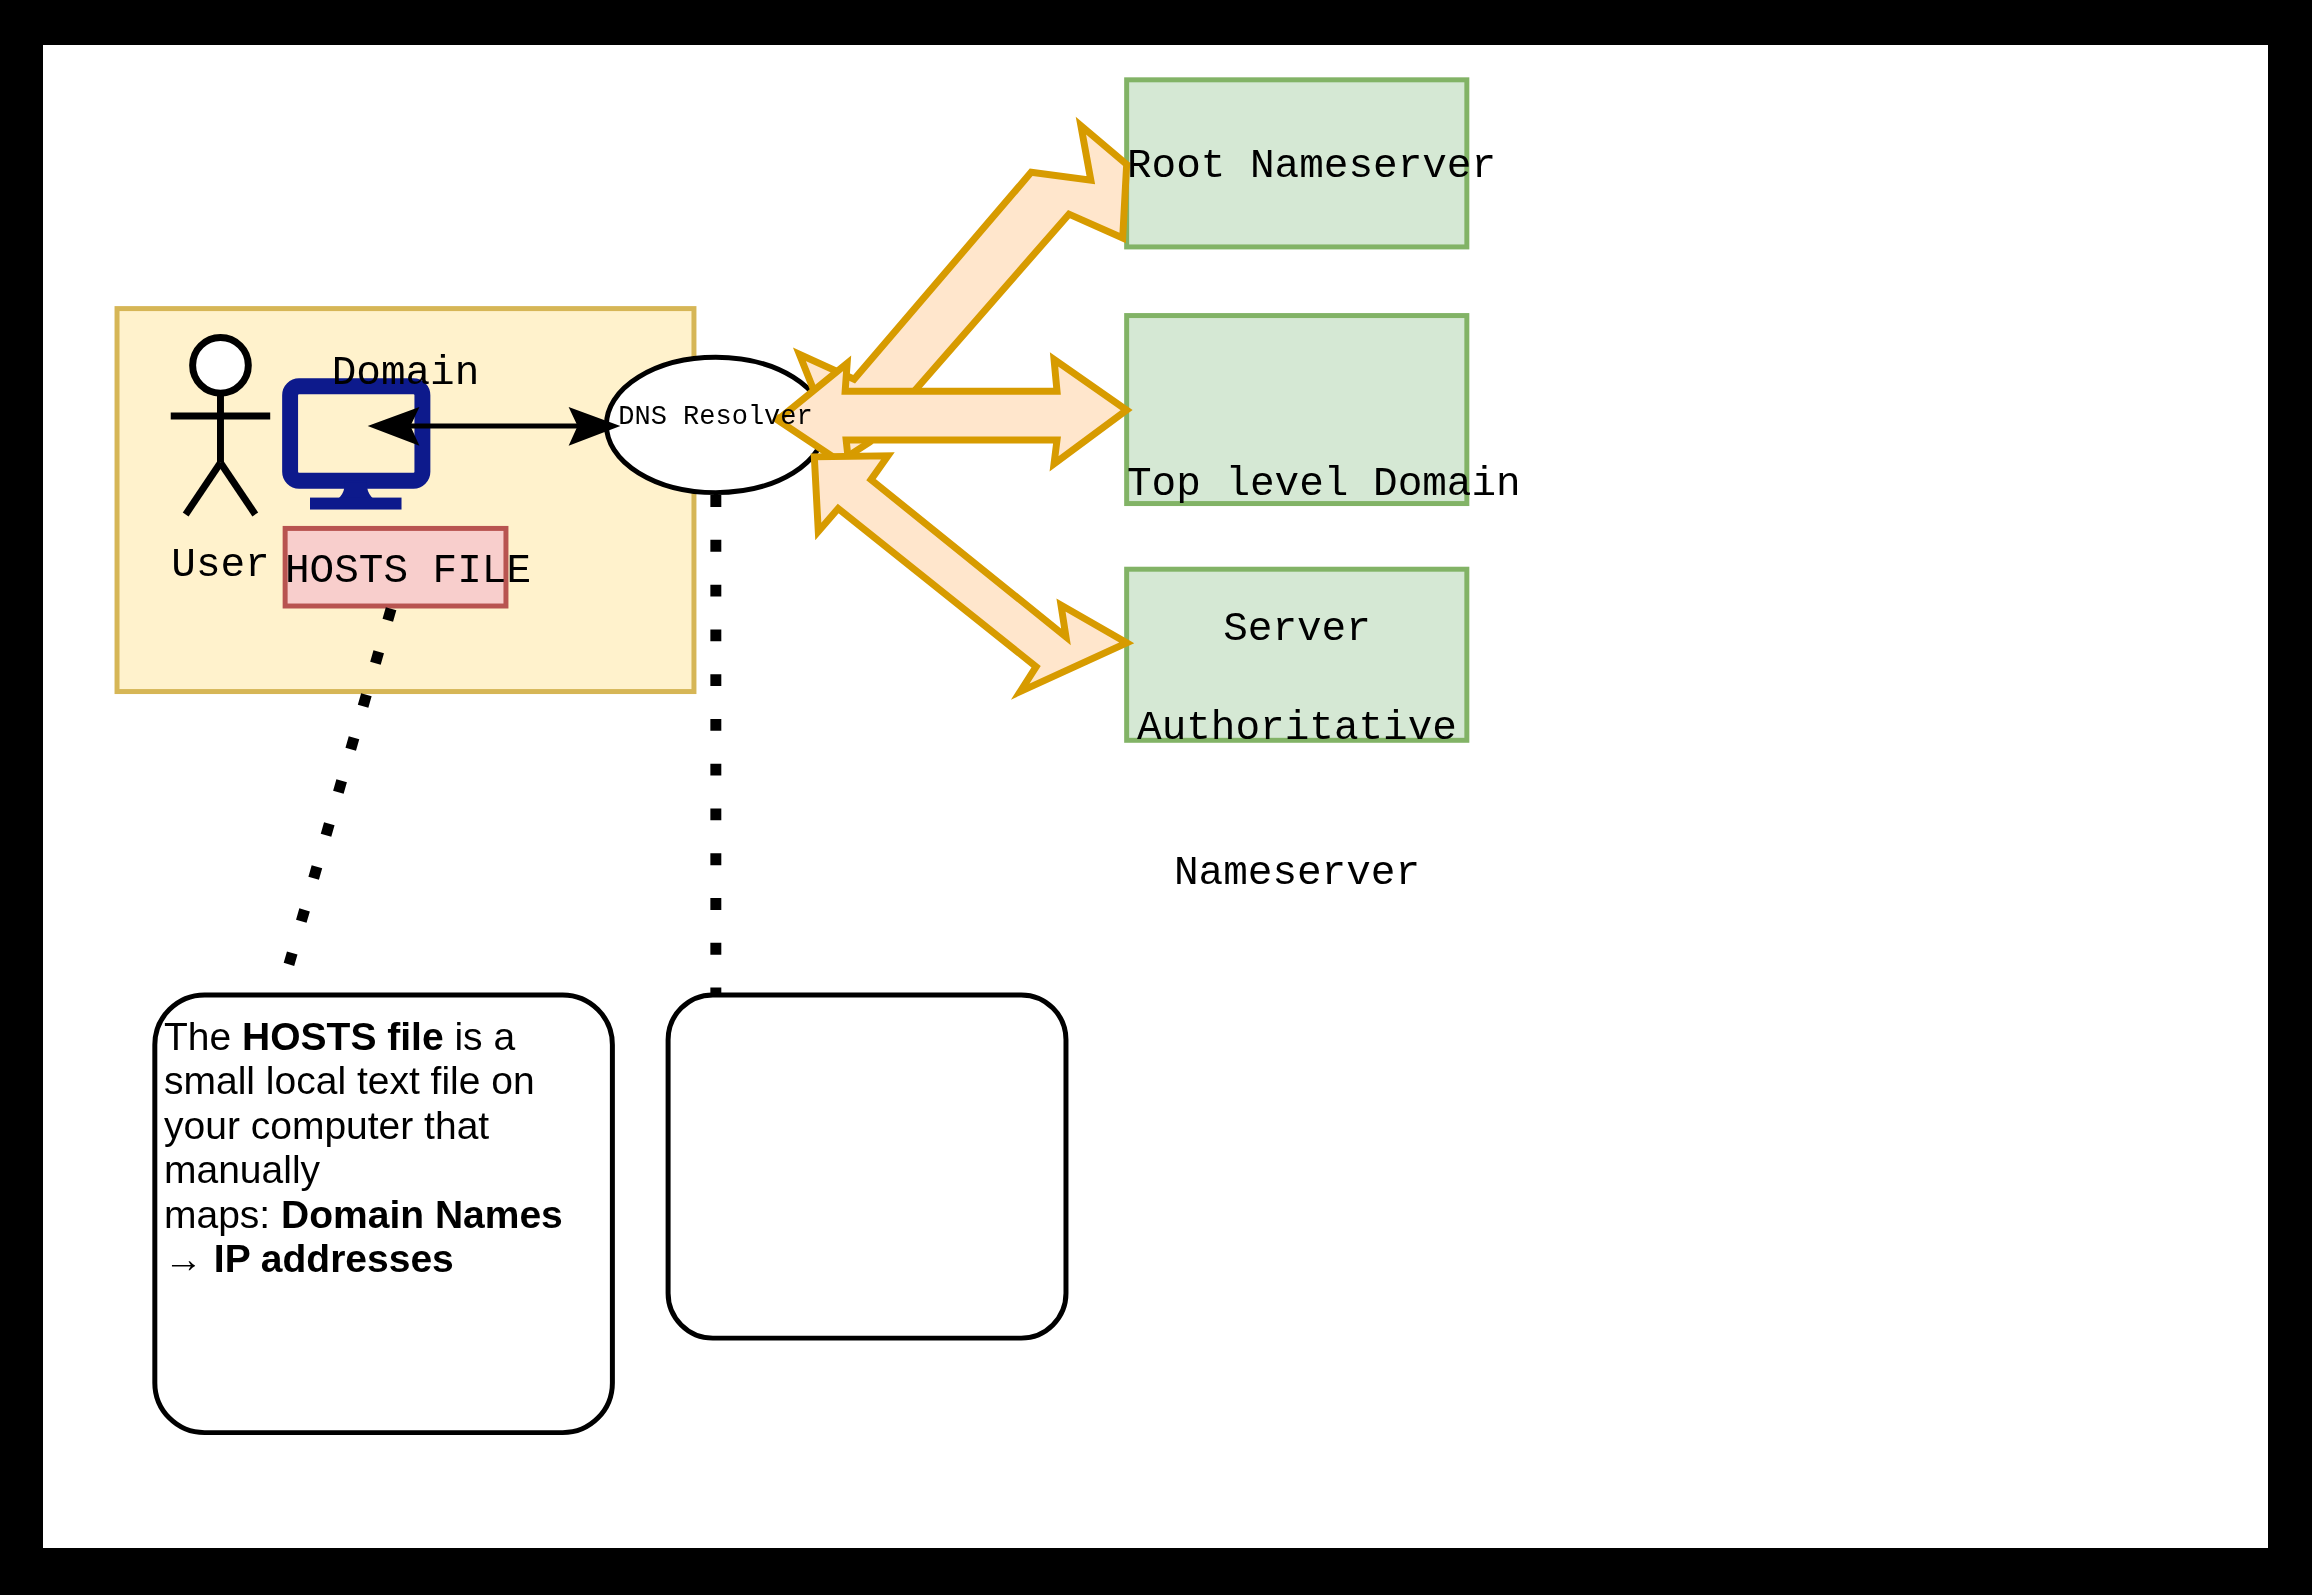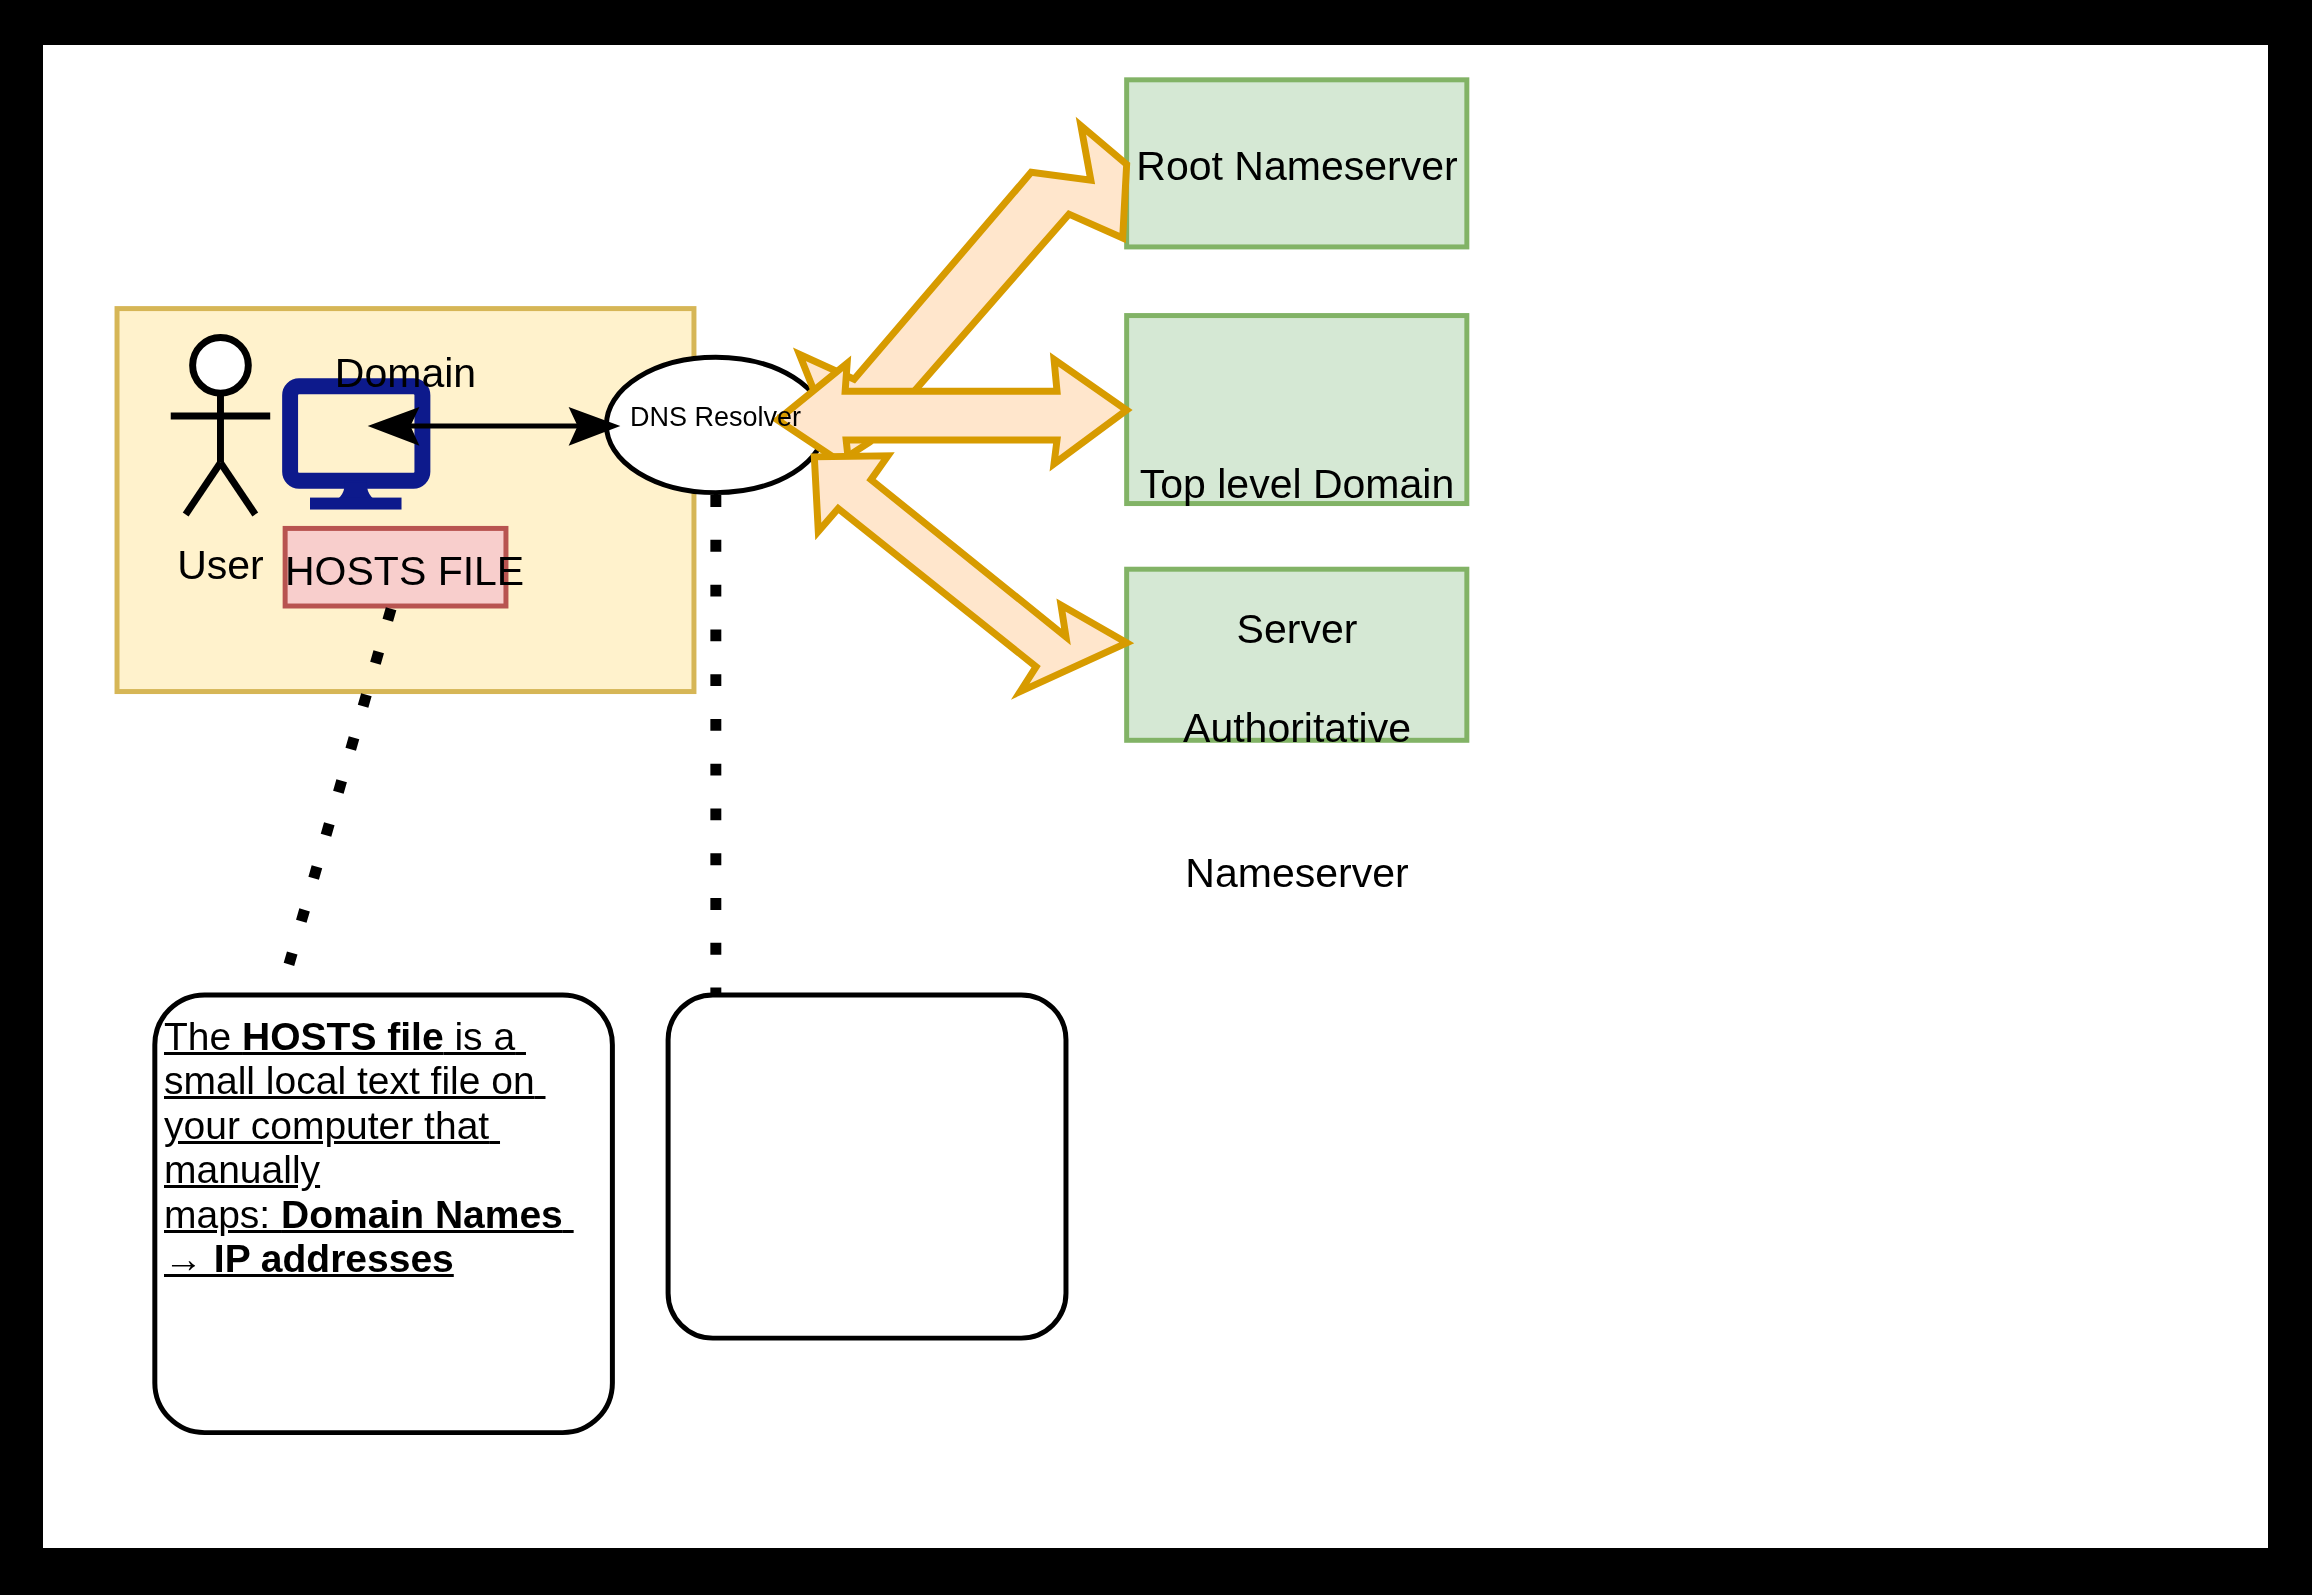--- a/index.html
+++ b/index.html
@@ -31,36 +31,35 @@
   }
   svg.layer {
     position: absolute;
     left: 0; top: 0;
     width: 2225px;
     height: 1503px;
     overflow: visible;
   }
   .lbl {
     position: absolute;
-    font-family: Liberation Sans, sans-serif;
+    font-family: Liberation Mono, monospace;
     color: #000000;
     white-space: pre;
     line-height: 1.18;
   }
   .centered {
     text-align: center;
   }
   .note-text {
     position: absolute;
     font-family: "Liberation Sans", sans-serif;
     color: #000000;
     font-size: 39px;
     line-height: 1.14;
     white-space: pre-wrap;
-    text-decoration: underline;
   }
   .note-text b { font-weight: bold; }
 </style>
 </head>
 <body>
 
 <div id="frame">
   <div id="canvas">
 
     <svg class="layer" viewBox="0 0 2236 1511" xmlns="http://www.w3.org/2000/svg">

